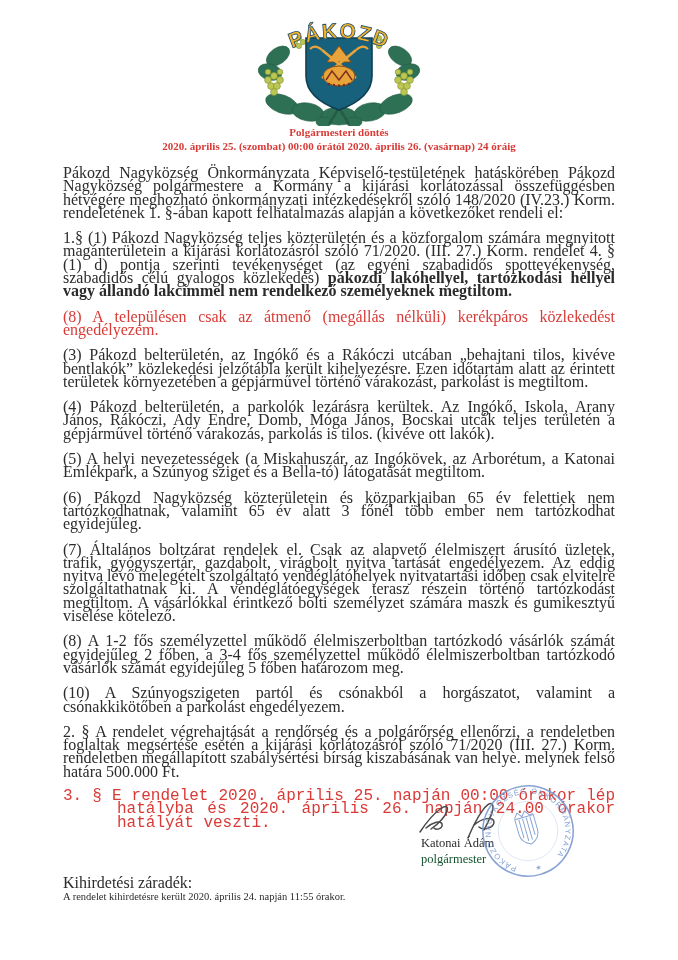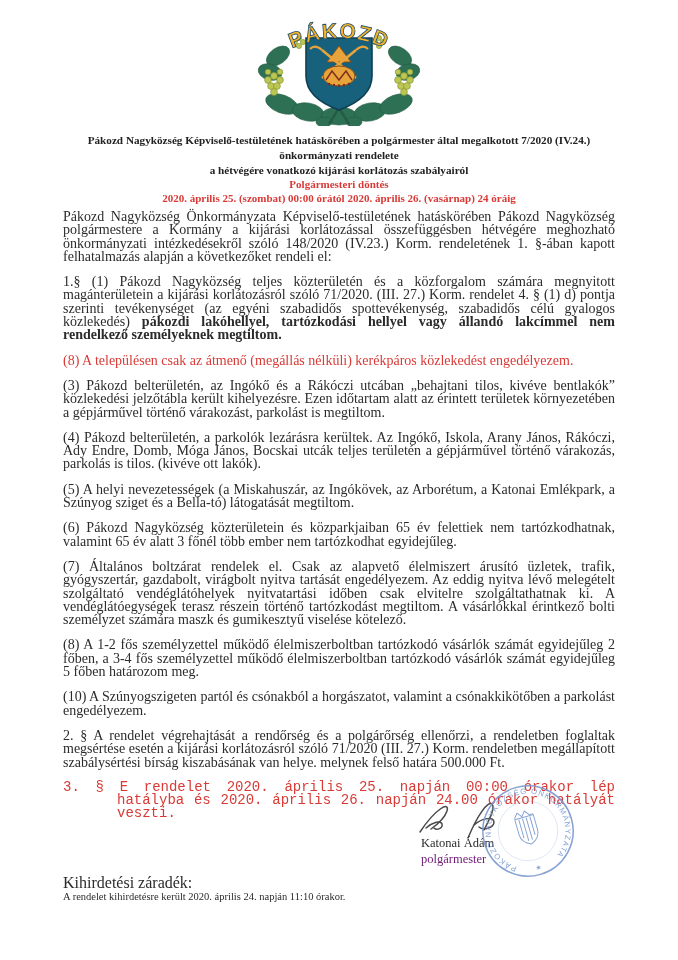--- a/index.html
+++ b/index.html
@@ -15,29 +15,29 @@
   .crest{display:block;margin:14px auto 0 auto;}
   .crest-name{
     font-family:"Liberation Sans", sans-serif;
     font-weight:700;font-size:21px;letter-spacing:1.5px;
     fill:#f2b32a;stroke:#24506f;stroke-width:0.8px;
   }
   
   .title-block{margin-top:7px;text-align:center;font-weight:bold;font-size:11.2px;line-height:15px;color:#222;}
   .decision-block{text-align:center;font-weight:bold;font-size:11px;line-height:13.5px;color:#d93a36;}
   
-  .content{margin:5px 63px 0 63px;text-align:justify;font-size:14px;line-height:13.3px;}
+  .content{margin:13px 63px 0 63px;text-align:justify;font-size:16px;line-height:13.3px;}
   .content p{margin:0 0 12px 0;}
   .content p.red{color:#d93a36;}
   .content .bold{font-weight:bold;}
   .content p.hang{padding-left:54px;text-indent:-54px;font-family:Liberation Mono, monospace;}
   
   .sig-squiggle{position:absolute;left:418px;top:798px;}
   .sig-name{position:absolute;left:421px;top:836px;font-size:12.5px;color:#2b2b2b;}
-  .sig-role{position:absolute;left:421px;top:852px;font-size:12.5px;color:#701a75;}
+  .sig-role{position:absolute;left:421px;top:852px;font-size:12.5px;color:#14532d;}
   .stamp{position:absolute;left:480px;top:783px;transform:rotate(-16deg);opacity:0.92;}
   .stamp-text{font-family:"Liberation Sans", sans-serif;font-size:8px;letter-spacing:1.1px;fill:#7d9bd0;}
   .stamp-star{font-size:7px;fill:#7d9bd0;}
   
   .closing-label{position:absolute;left:63px;top:874px;font-size:16px;}
   .closing-text{position:absolute;left:63px;top:891px;font-size:10.5px;}
 </style>
 </head>
 <body>
 
@@ -111,25 +111,20 @@
       <circle cx="95" cy="71.5" r="1.2" fill="#7a2e1e"></circle>
         <circle cx="100" cy="71" r="1.2" fill="#7a2e1e"></circle>
       <circle cx="105" cy="70" r="1.2" fill="#7a2e1e"></circle>
     </g>
 
     <text class="crest-name" text-anchor="middle">
       <textPath href="#crestArc" startOffset="50%">PÁKOZD</textPath>
     </text>
   </svg>
 
-  <div class="title-block">
-    <div>Pákozd Nagyközség Képviselő-testületének hatáskörében a polgármester által megalkotott 7/2020 (IV.24.)</div>
-    <div>önkormányzati rendelete</div>
-    <div>a hétvégére vonatkozó kijárási korlátozás szabályairól</div>
-  </div>
 
   <div class="decision-block">
     <div>Polgármesteri döntés</div>
     <div>2020. április 25. (szombat) 00:00 órától 2020. április 26. (vasárnap) 24 óráig</div>
   </div>
 
   <div class="content">
     <p>Pákozd Nagyközség Önkormányzata Képviselő-testületének hatáskörében Pákozd Nagyközség polgármestere a Kormány a kijárási korlátozással összefüggésben hétvégére meghozható önkormányzati intézkedésekről szóló 148/2020 (IV.23.) Korm. rendeletének 1. §-ában kapott felhatalmazás alapján a következőket rendeli el:</p>
     <p><span>1.§ (1) Pákozd Nagyközség teljes közterületén és a közforgalom számára megnyitott magánterületein a kijárási korlátozásról szóló 71/2020. (III. 27.) Korm. rendelet 4. § (1) d) pontja szerinti tevékenységet (az egyéni szabadidős spottevékenység, szabadidős célú gyalogos közlekedés) </span><span class="bold">pákozdi lakóhellyel, tartózkodási hellyel vagy állandó lakcímmel nem rendelkező személyeknek megtiltom.</span></p>
     <p class="red">(8) A településen csak az átmenő (megállás nélküli) kerékpáros közlekedést engedélyezem.</p>
@@ -166,15 +161,15 @@
     </text>
     <text class="stamp-star" x="50" y="92" text-anchor="middle">★</text>
     <g fill="none" stroke="#7d9bd0" stroke-width="1">
       <path d="M40,34 L44,29 L48,34 L52,29 L56,34 L60,34"></path>
       <path d="M40,35 h20 v16 q0,9 -10,13 q-10,-4 -10,-13 Z"></path>
       <path d="M44,36 v20 M48,36 v24 M52,36 v24 M56,36 v20"></path>
     </g>
   </svg>
 
   <div class="closing-label">Kihirdetési záradék:</div>
-  <div class="closing-text">A rendelet kihirdetésre került 2020. április 24. napján 11:10 órakor.</div>
+  <div class="closing-text">A rendelet kihirdetésre került 2020. április 24. napján 11:55 órakor.</div>
 
 </div>
 
 </body></html>

